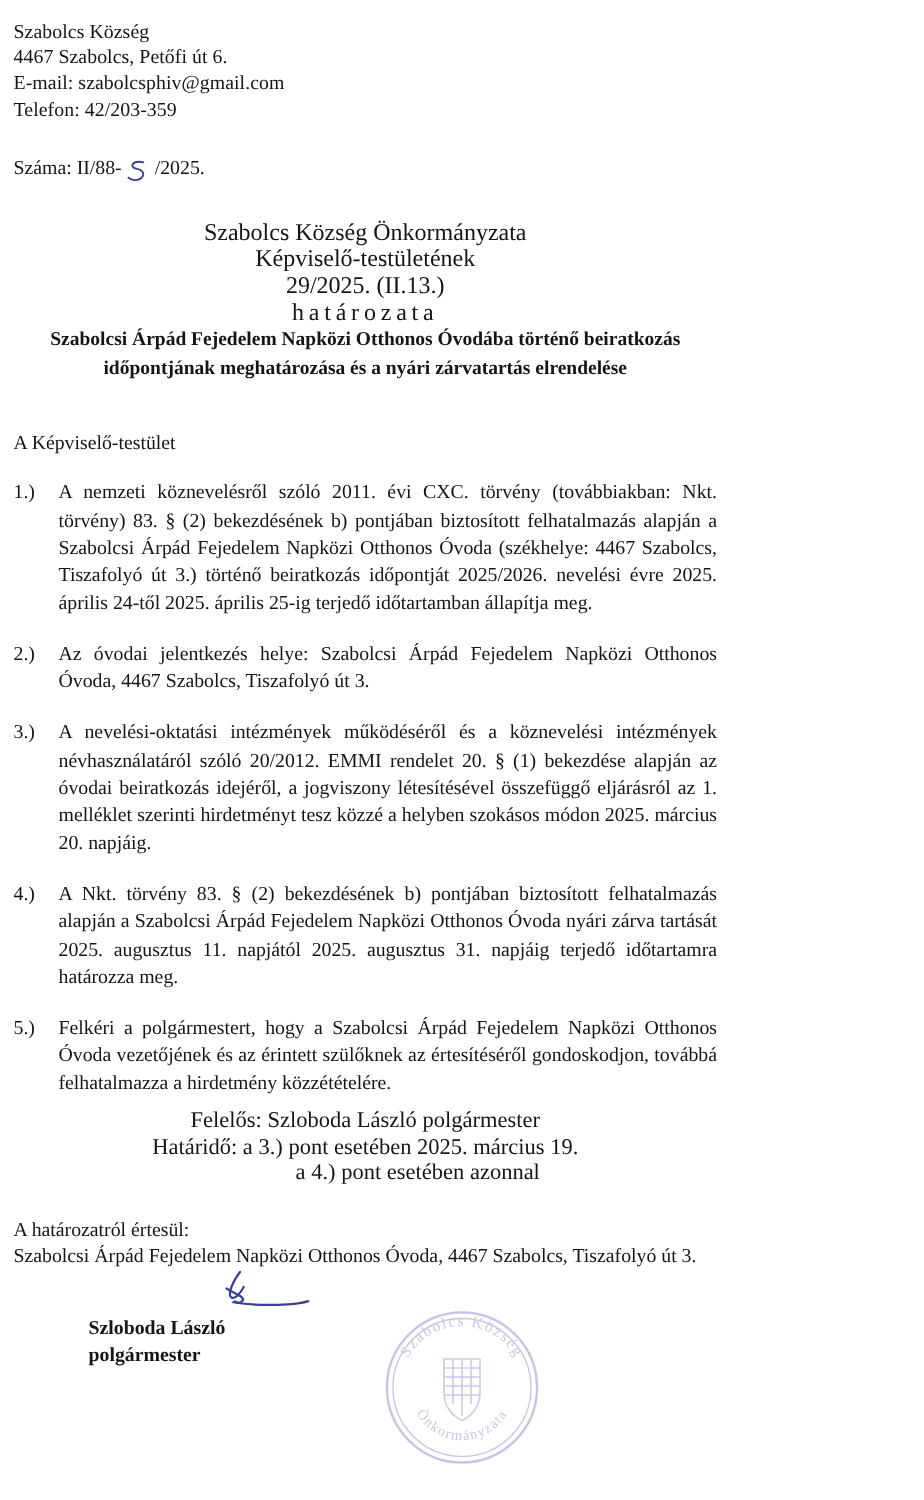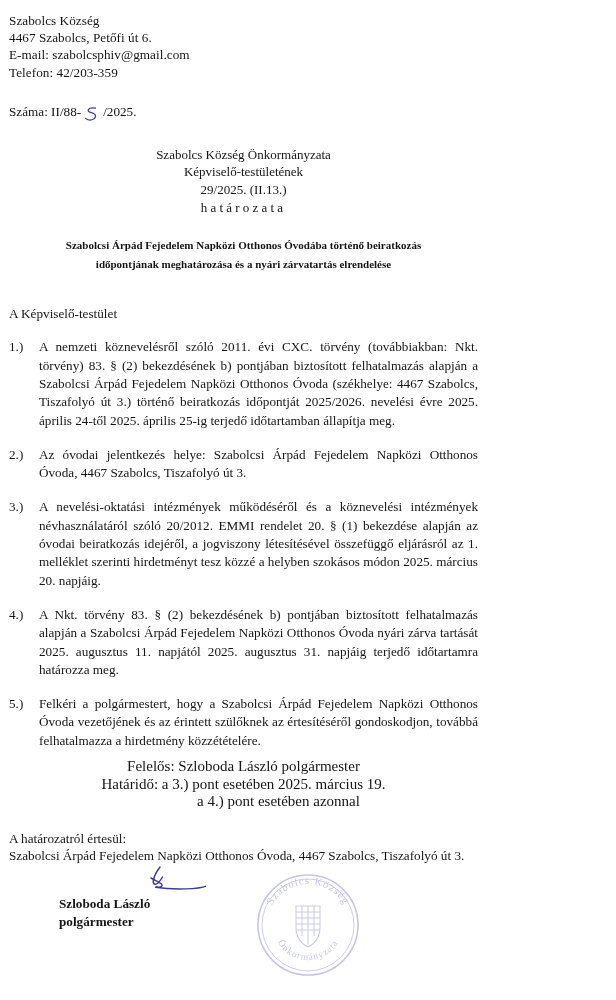--- a/index.html
+++ b/index.html
@@ -43,30 +43,29 @@
   .handnum svg {
     position: absolute;
     left: 1px;
     top: -12px;
   }
 
   
   .center-block {
     margin-top: 26px;
     text-align: center;
-    font-size: 13px;
+    font-size: 16px;
     line-height: 17.6px;
   }
   .hatarozata { letter-spacing: 3.2px; }
 
   .doc-title {
-    margin-top: 20px;
     text-align: center;
     font-weight: bold;
-    font-size: 11px;
+    font-size: 13px;
     line-height: 18.6px;
     padding: 0 24px;
   }
 
   
   .intro {
     margin-top: 32px;
     font-size: 13.2px;
     line-height: 17px;
   }

